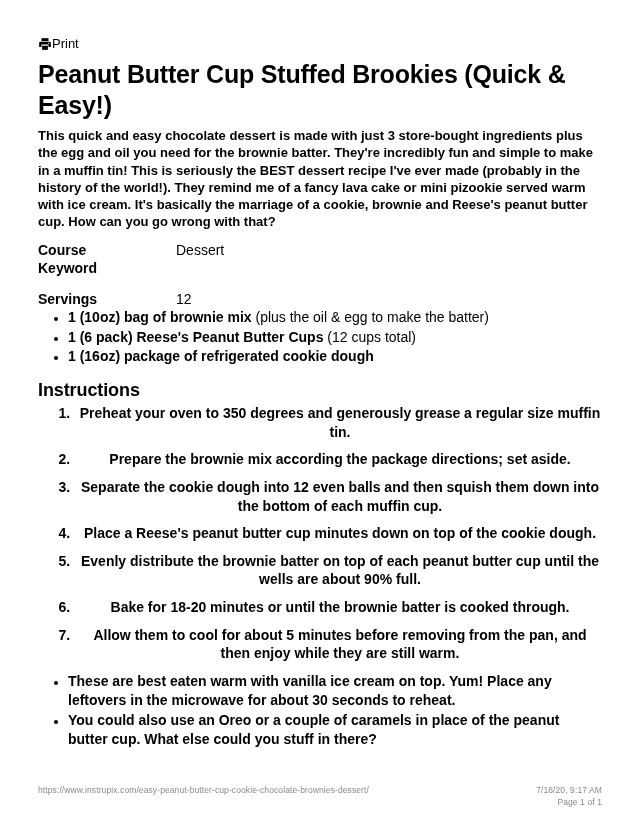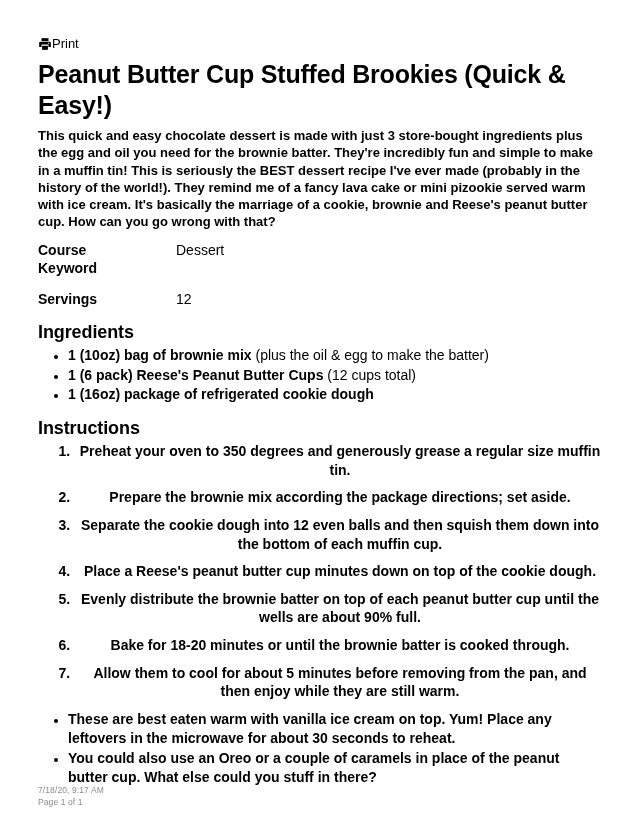--- a/index.html
+++ b/index.html
@@ -77,21 +77,21 @@
     right: 38px;
     bottom: 18px;
     display: flex;
     justify-content: space-between;
     align-items: flex-start;
     font-size: 8.5px;
     font-weight: 400;
     color: #8a8a8a;
     letter-spacing: 0.1px;
   }
-  .footer-right { line-height: 1.35; }
+  .footer-right { text-align: right; line-height: 1.35; }
 </style>
 </head>
 <body>
 
 <div class="page">
 
   <div class="print-row">
     <span>
       <svg width="14" height="14" viewBox="0 0 24 24" fill="#000000">
         <path d="M6 2h12v5H6z"></path>
@@ -113,21 +113,20 @@
     </div>
     <div class="meta-row">
       <span class="meta-label">Keyword</span>
     </div>
     <div class="meta-row servings">
       <span class="meta-label">Servings</span>
       <span class="meta-value">12</span>
     </div>
   </div>
 
-  <h2 class="section-heading">Ingredients</h2>
   <ul class="ingredient-list">
     <li><span>1 (10oz) bag of brownie mix</span><span class="ingredient-regular"> (plus the oil &amp; egg to make the batter)</span></li>
     <li><span>1 (6 pack) Reese's Peanut Butter Cups</span><span class="ingredient-regular"> (12 cups total)</span></li>
     <li><span>1 (16oz) package of refrigerated cookie dough</span><span class="ingredient-regular"></span></li>
   </ul>
 
   <h2 class="section-heading">Instructions</h2>
   <ol class="instruction-list">
     <li>Preheat your oven to 350 degrees and generously grease a regular size muffin tin.</li>
     <li>Prepare the brownie mix according the package directions; set aside.</li>
@@ -137,19 +136,20 @@
     <li>Bake for 18-20 minutes or until the brownie batter is cooked through.</li>
     <li>Allow them to cool for about 5 minutes before removing from the pan, and then enjoy while they are still warm.</li>
   </ol>
 
   <ul class="notes-list">
     <li>These are best eaten warm with vanilla ice cream on top. Yum! Place any leftovers in the microwave for about 30 seconds to reheat.</li>
     <li>You could also use an Oreo or a couple of caramels in place of the peanut butter cup. What else could you stuff in there?</li>
   </ul>
 
   <div class="footer">
+    <span class="footer-url">https://www.instrupix.com/easy-peanut-butter-cup-cookie-chocolate-brownies-dessert/</span>
     <span class="footer-right">
       <span>7/18/20, 9:17 AM</span><br>
       <span>Page 1 of 1</span>
     </span>
   </div>
 
 </div>
 
 </body></html>

